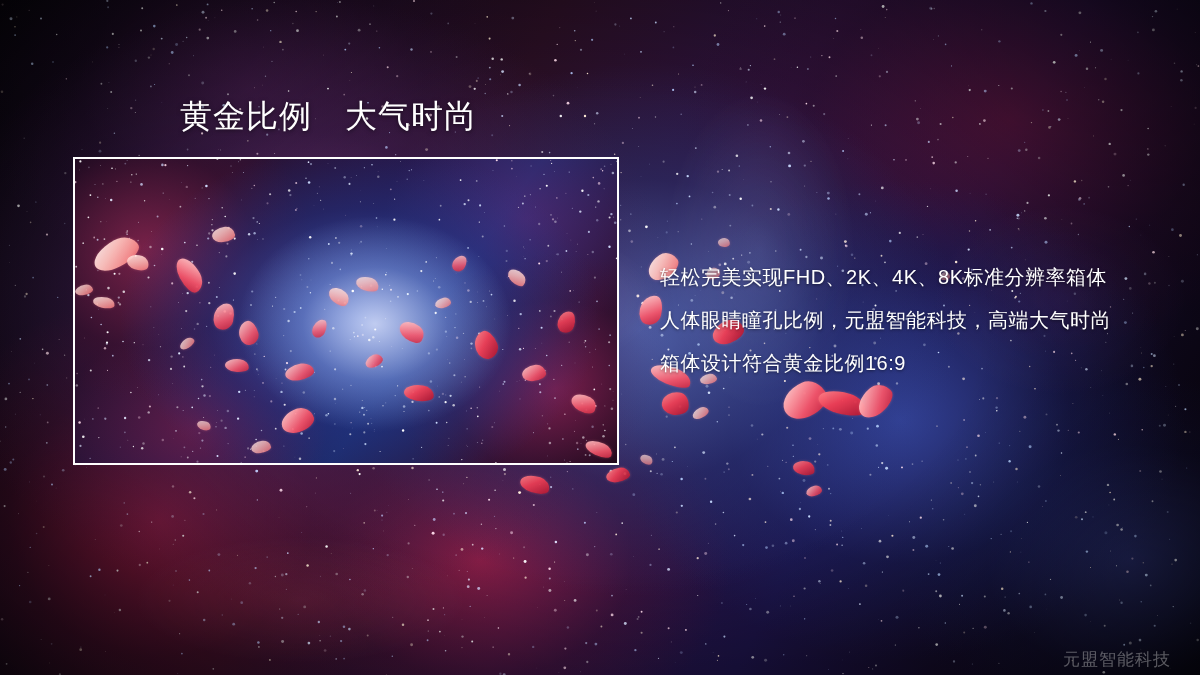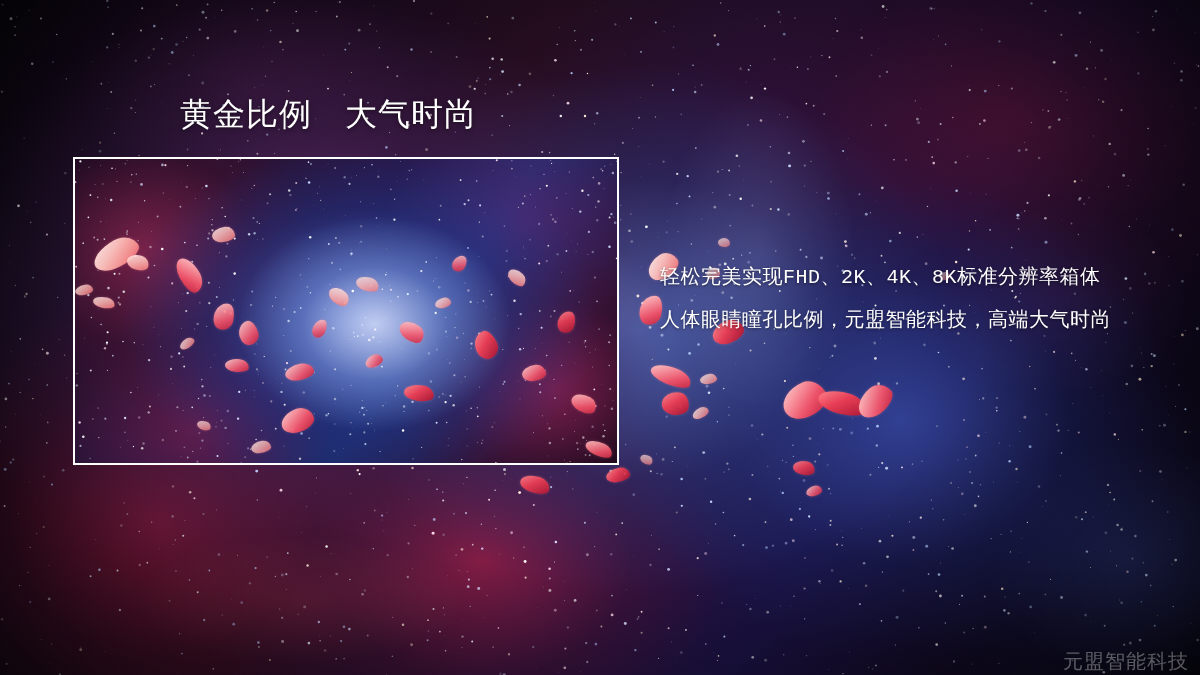--- a/index.html
+++ b/index.html
@@ -6,21 +6,21 @@
     margin: 0;
     padding: 0;
     background: #000;
   }
   #slide {
     position: relative;
     width: 1200px;
     height: 675px;
     overflow: hidden;
     background: #0f172a;
-    font-family: Liberation Mono, monospace;
+    font-family: Liberation Sans, sans-serif;
   }
 
   
   .bg-layer {
     position: absolute;
     inset: 0;
     pointer-events: none;
   }
   #nebula-base {
     background:
@@ -112,21 +112,21 @@
     line-height: 43px;
     color: #ffffff;
     white-space: pre;
     letter-spacing: 0.5px;
     text-shadow: 0 1px 3px rgba(0,0,0,0.5);
   }
   #watermark {
     position: absolute;
     left: 1063px;
     top: 648px;
-    font-size: 20px;
+    font-size: 17px;
     letter-spacing: 1px;
     color: rgba(205,205,205,0.42);
     white-space: pre;
   }
 </style>
 </head>
 <body>
 
 <div id="slide">
 
@@ -2311,17 +2311,18 @@
       <div class="petal pale" style="left: 640px; top: 455px; width: 13px; height: 9px; opacity: 0.7; transform: rotate(30deg);"></div>
       <div class="petal deep" style="left: 520px; top: 476px; width: 30px; height: 17px; opacity: 0.92; transform: rotate(18deg);"></div>
       <div class="petal deep" style="left: 606px; top: 468px; width: 24px; height: 14px; opacity: 0.92; transform: rotate(-10deg);"></div>
       <div class="petal" style="left: 585px; top: 442px; width: 28px; height: 14px; opacity: 0.9; transform: rotate(24deg);"></div>
       <div class="petal pale" style="left: 940px; top: 272px; width: 10px; height: 8px; opacity: 0.55; transform: rotate(0deg);"></div>
     </div>
 
   <div id="body-copy">
     <div class="body-line">轻松完美实现FHD、2K、4K、8K标准分辨率箱体</div>
     <div class="body-line">人体眼睛瞳孔比例，元盟智能科技，高端大气时尚</div>
+    <div class="body-line">箱体设计符合黄金比例16:9</div>
   </div>
 
   <div id="watermark">元盟智能科技</div>
 
 </div>
 
 </body></html>

